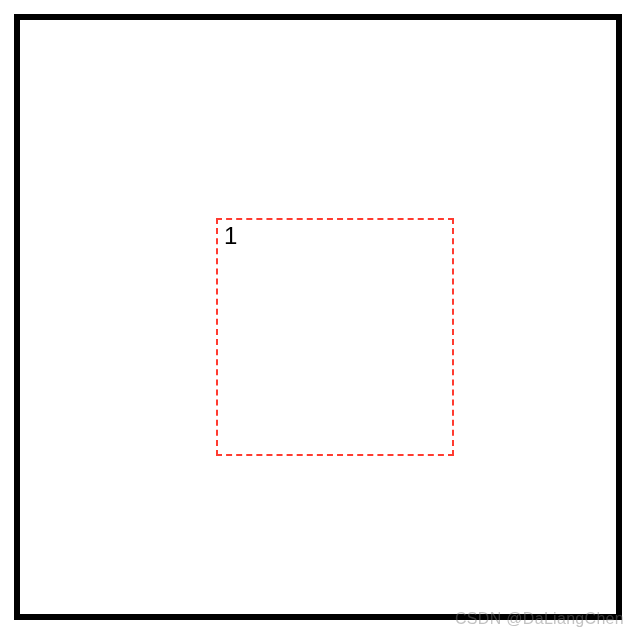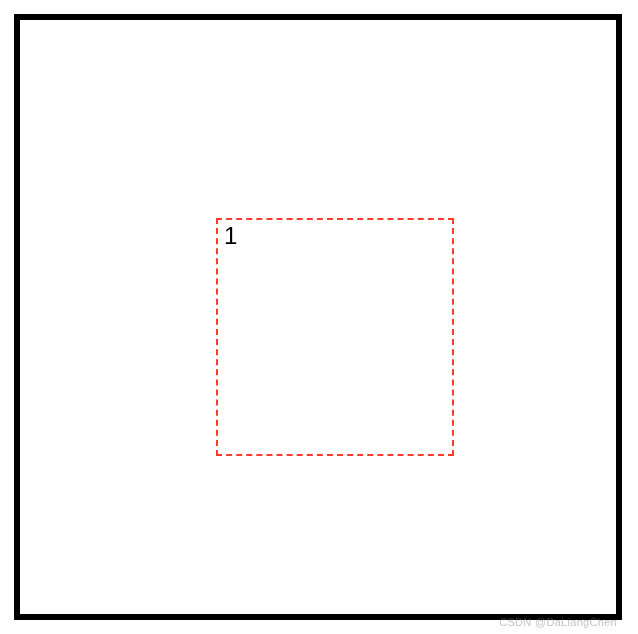--- a/index.html
+++ b/index.html
@@ -36,22 +36,22 @@
       position: absolute;
       top: 2px;
       left: 6px;
       font-size: 24px;
       color: #000000;
       font-weight: normal;
     }
     .watermark {
       position: absolute;
       bottom: 6px;
-      right: 21px;
-      font-size: 11px;
+      right: 14px;
+      font-size: 16px;
       color: rgba(120, 120, 120, 0.45);
       font-family: Arial, sans-serif;
       letter-spacing: 0.3px;
     }
   </style>
 </head>
 <body>
 
 <div class="outer-box">
   <div class="inner-box">

